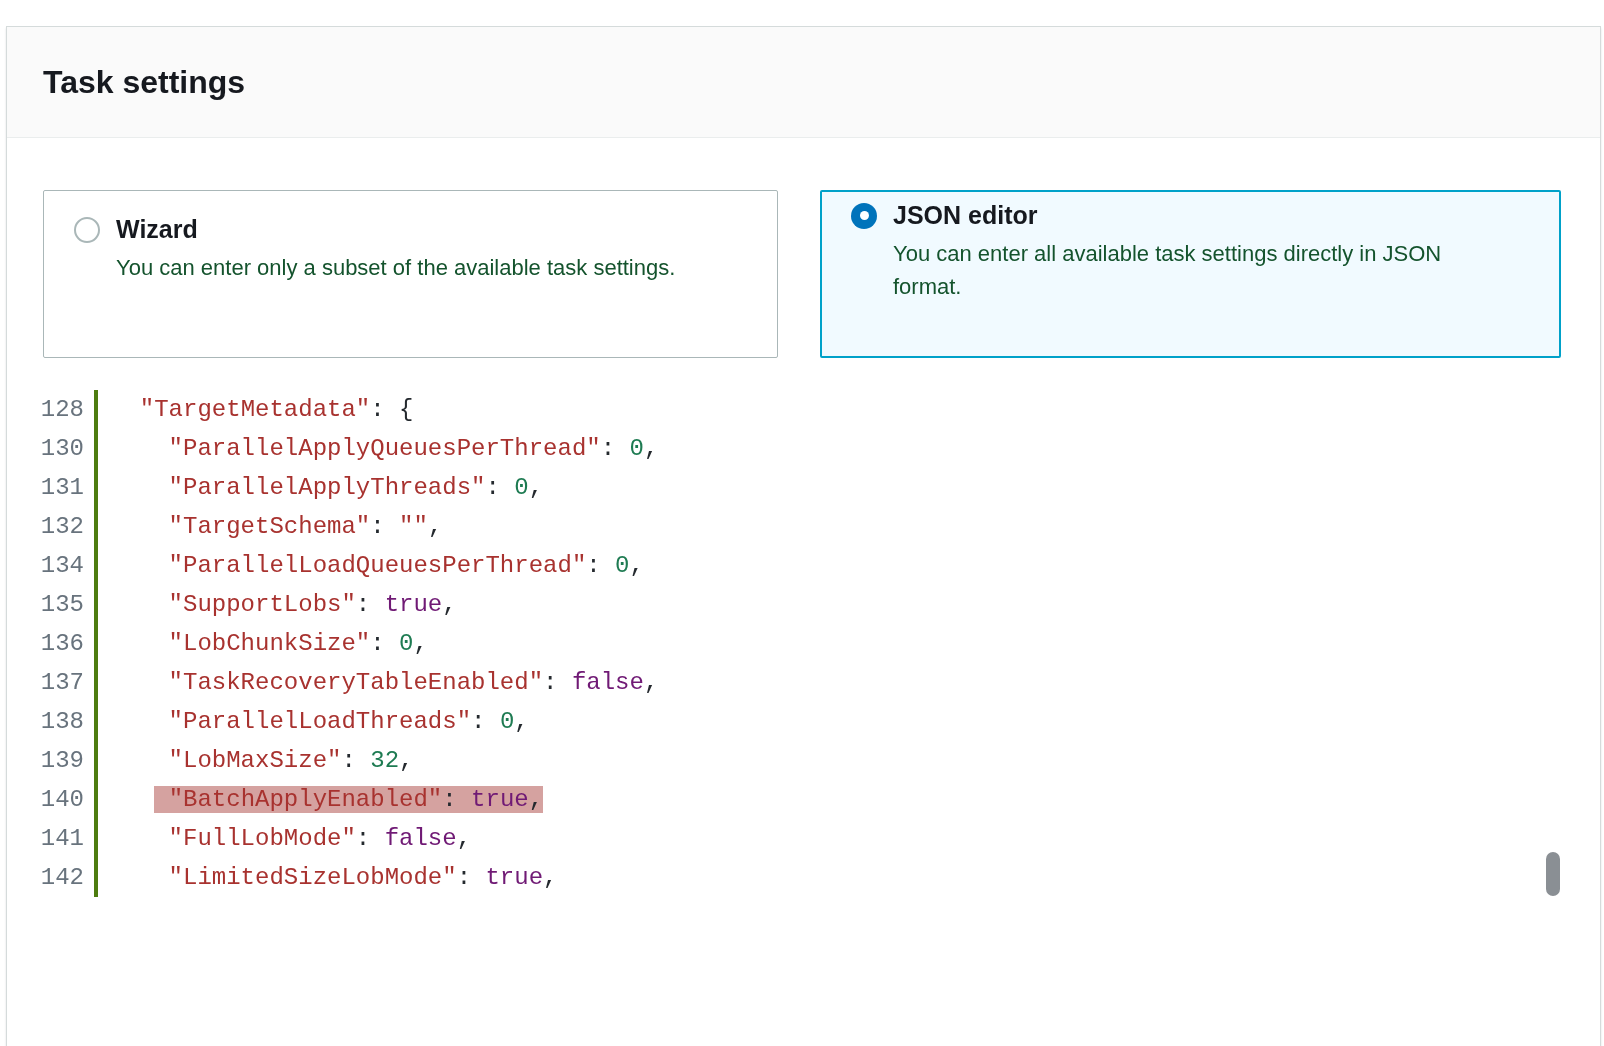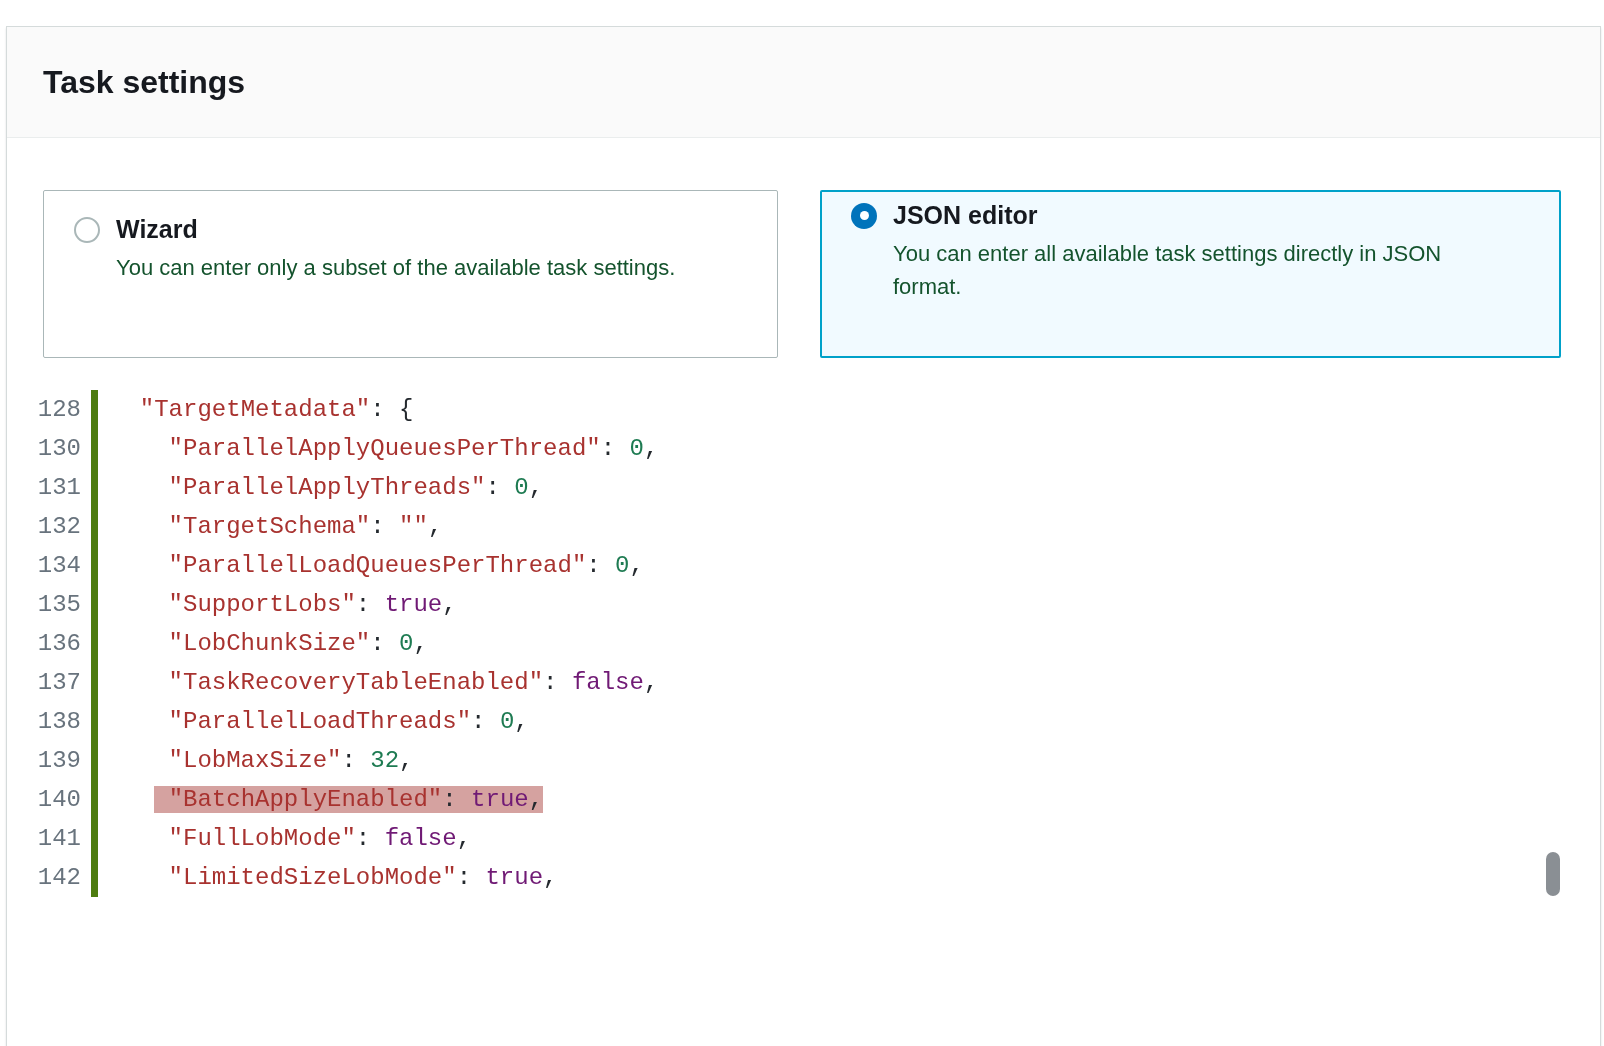--- a/index.html
+++ b/index.html
@@ -30,21 +30,21 @@
   .radio.on .radio-dot {
     position:absolute; left:50%; top:50%; width:9px; height:9px; margin:-4.5px 0 0 -4.5px;
     border-radius:50%; background:#fff; display:block;
   }
   .tile-title { font-size:25px; font-weight:700; color:#16191f; }
   .tile-desc { margin-top:7px; margin-left:42px; margin-right:30px; font-size:22px; color:#14532d; line-height:33px; }
   .editor { margin-top:32px; font-family:"Liberation Mono","DejaVu Sans Mono",monospace; font-size:24px; }
   .code-line { display:flex; height:39px; line-height:39px; }
   .gutter {
     flex:none; width:91px; padding-right:10px; text-align:right;
-    color:#68737d; border-right:7px solid #4d7c0f;
+    color:#68737d; border-right:4px solid #4d7c0f;
   }
   .line-content { padding-left:13px; white-space:pre; color:#24292e; }
   .tok-s { color:#a8322f; }
   .tok-n { color:#1e7b52; }
   .tok-b { color:#701a75; }
   .tok-p { color:#24292e; }
   .hl { background:#d5a2a0; }
   .scroll-thumb {
     position:absolute; left:1539px; top:825px; width:14px; height:44px;
     border-radius:7px; background:#8a8f94; cursor:pointer;

